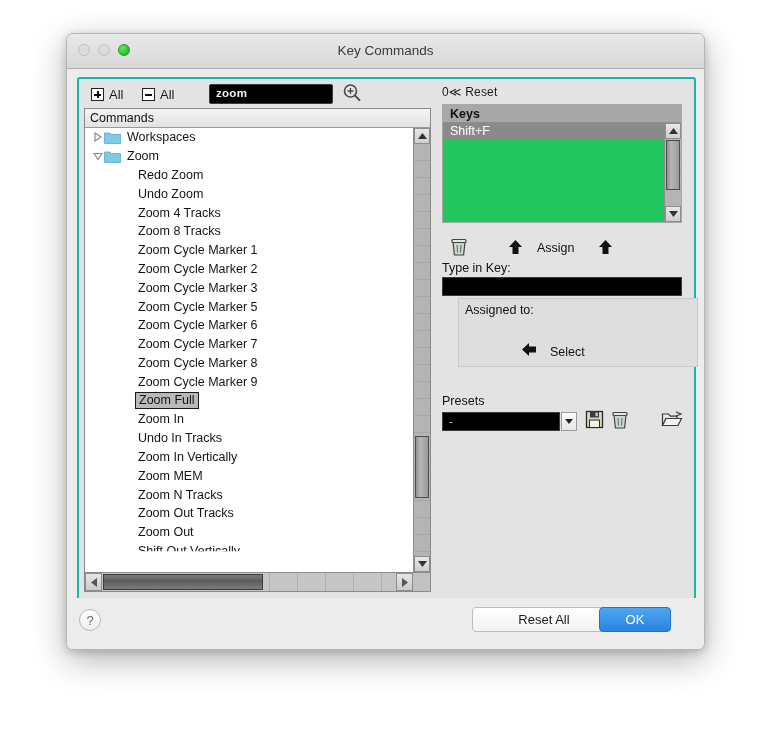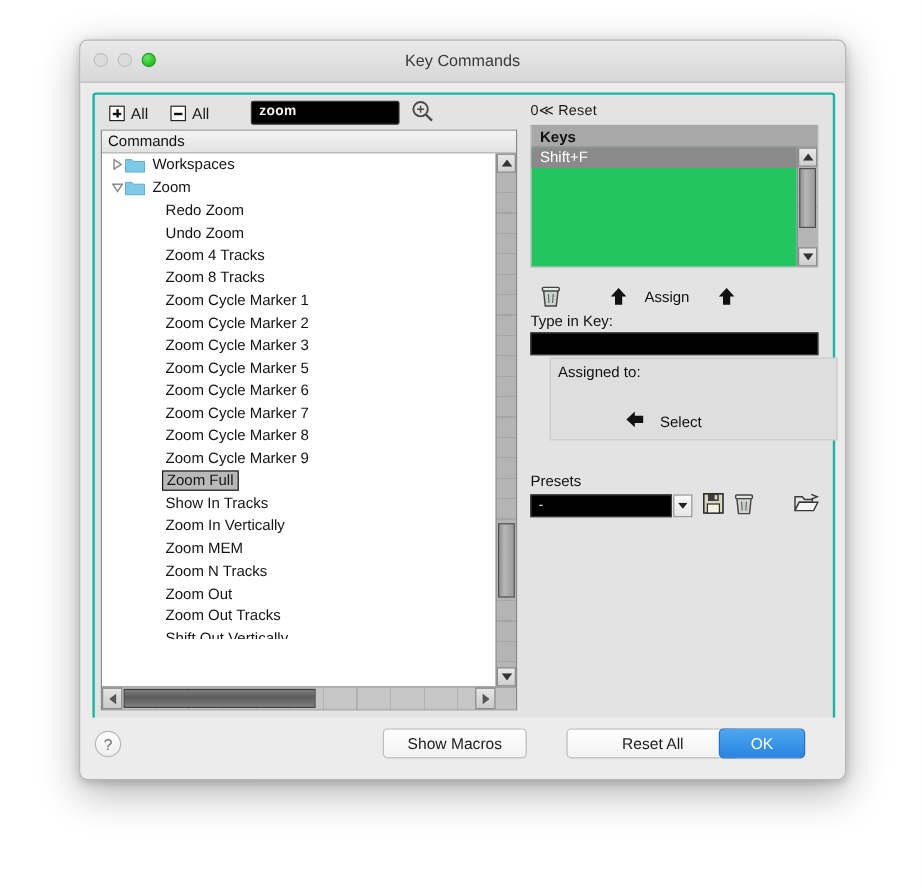--- a/index.html
+++ b/index.html
@@ -623,36 +623,39 @@
             <div class="row leaf">
               <span class="label">Zoom Cycle Marker 8</span>
             </div>
             <div class="row leaf">
               <span class="label">Zoom Cycle Marker 9</span>
             </div>
             <div class="row leaf">
               <span class="label sel">Zoom Full</span>
             </div>
             <div class="row leaf">
-              <span class="label">Show In Tracks</span>
+              <span class="label">Zoom In</span>
+            </div>
+            <div class="row leaf">
+              <span class="label">Undo In Tracks</span>
             </div>
             <div class="row leaf">
               <span class="label">Zoom In Vertically</span>
             </div>
             <div class="row leaf">
               <span class="label">Zoom MEM</span>
             </div>
             <div class="row leaf">
               <span class="label">Zoom N Tracks</span>
             </div>
             <div class="row leaf">
+              <span class="label">Zoom Out Tracks</span>
+            </div>
+            <div class="row leaf">
               <span class="label">Zoom Out</span>
-            </div>
-            <div class="row leaf">
-              <span class="label">Zoom Out Tracks</span>
             </div>
             <div class="row leaf">
               <span class="label clipped">Shift Out Vertically</span>
             </div>
           </div>
 
         <div class="vsb">
           <div class="track"></div>
           <div class="arrow up">
             <svg width="9" height="6" viewBox="0 0 9 6">
@@ -777,19 +780,18 @@
             <path d="M1.5 15.5 L1.5 4 L7.5 4 L9.5 6.2 L16 6.2 L16 8.5 L5 8.5 L1.5 15.5 Z" fill="#e6e6e6" stroke="#3a3a3a" stroke-width="1.2"></path>
             <path d="M5 8.5 L20.5 8.5 L17 15.5 L1.5 15.5 Z" fill="#f4f4f4" stroke="#3a3a3a" stroke-width="1.2"></path>
             <path d="M15 2 L20 4 L15 6" fill="none" stroke="#3a3a3a" stroke-width="1.2"></path>
           </svg>
         </div>
       </div>
     </div>
 
     <div class="footer">
       <div class="help-btn">?</div>
-      <div class="btn std macros">Show Macros</div>
       <div class="btn std resetall">Reset All</div>
       <div class="btn primary ok">OK</div>
     </div>
 
   </div>
 </div>
 
 </body></html>

